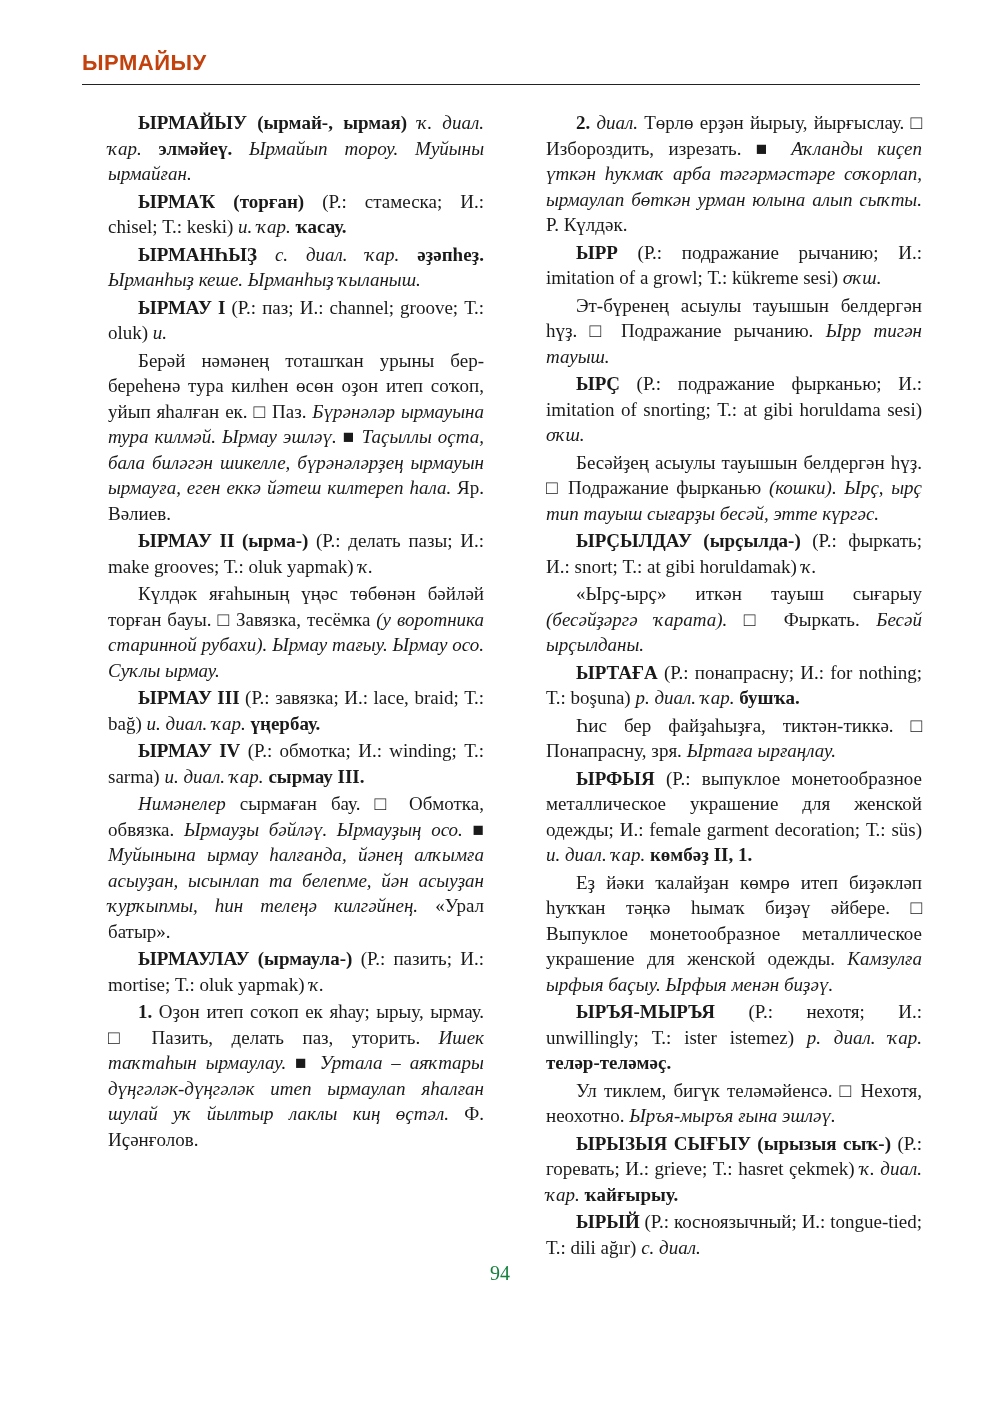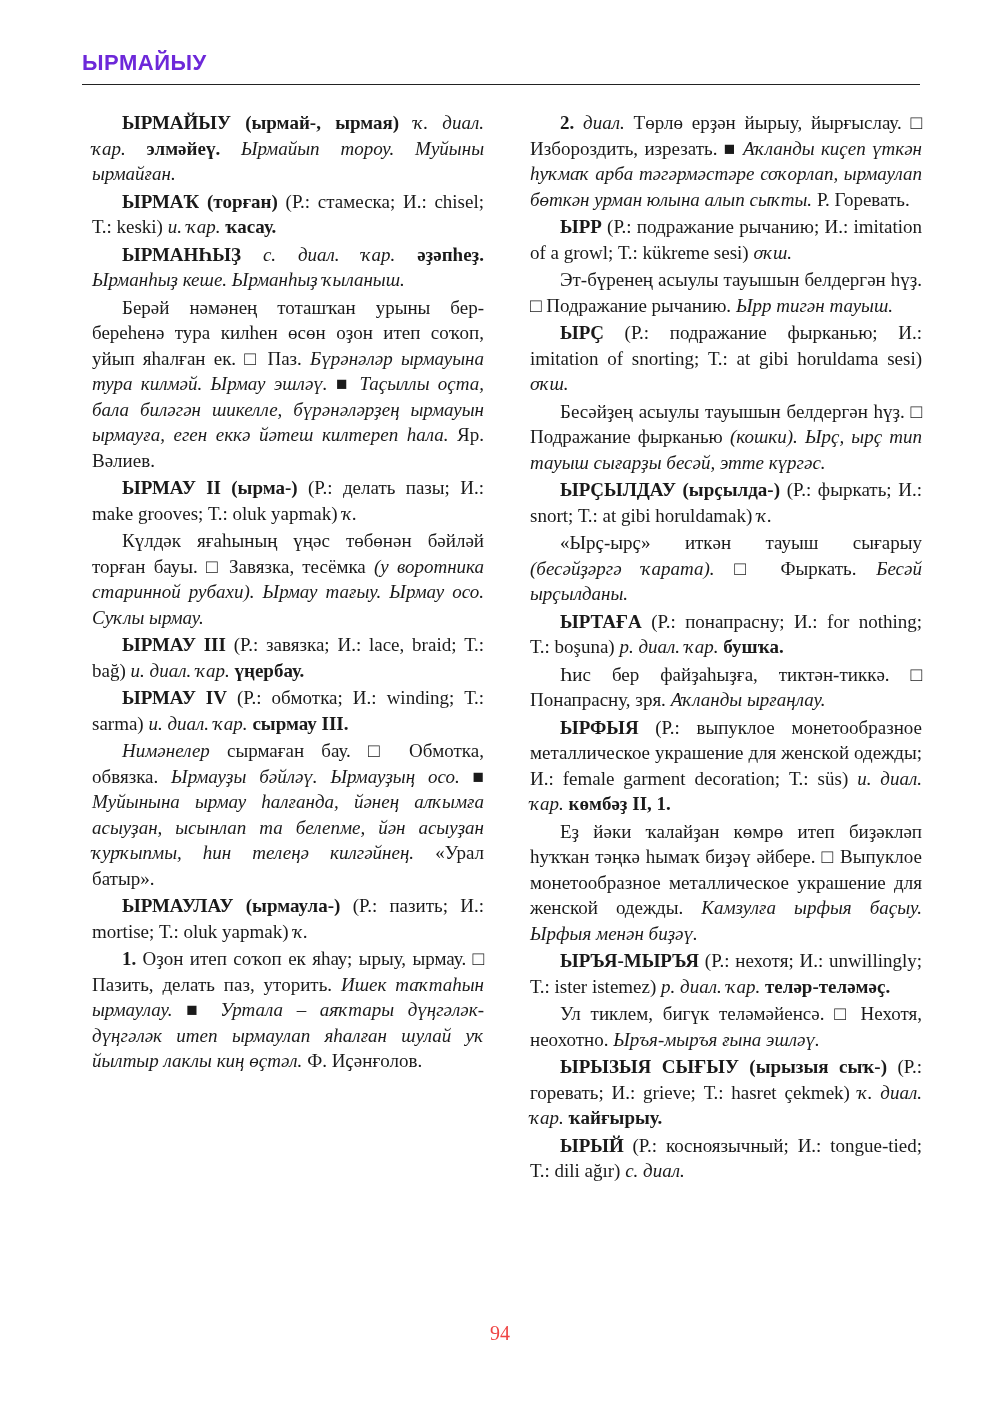--- a/index.html
+++ b/index.html
@@ -5,70 +5,71 @@
   html, body { margin: 0; padding: 0; background: #ffffff; }
   body {
     width: 1000px; height: 1417px; position: relative; overflow: hidden;
     font-family: "Liberation Serif", "DejaVu Serif", serif;
     color: #1a1a1a;
   }
   .running-head {
     position: absolute; left: 82px; top: 50px;
     font-family: "Liberation Sans", "DejaVu Sans", sans-serif;
     font-weight: bold; font-size: 22px; letter-spacing: 0.5px;
-    color: #6d28d9;
+    color: #c2410c;
   }
   .head-rule {
     position: absolute; left: 82px; top: 84px; width: 838px; height: 0;
     border-top: 1.5px solid #222;
   }
   .col {
     position: absolute; top: 110px; width: 392px;
     font-size: 19px; line-height: 25.5px; text-align: justify;
     hyphens: manual;
   }
   .col-left { left: 92px; }
   .col-right { left: 530px; }
-  .para { margin: 0 0 2px 0; text-indent: 30px; }
+  .para { margin: 0 0 2px 16px; text-indent: 30px; }
   .b { font-weight: bold; }
   .i { font-style: italic; }
   .page-number {
-    position: absolute; left: 0; width: 1000px; top: 1322px;
-    text-align: center; font-size: 20px; color: #ef4444;
+    position: absolute; left: 0; width: 1000px; top: 1262px;
+    text-align: center; font-size: 20px; color: #15803d;
   }
 </style>
 </head>
 <body>
 
 <div class="running-head">ЫРМАЙЫУ</div>
 <div class="head-rule"></div>
 
 <div class="col col-left">
     <p class="para"><span class="b">ЫРМАЙЫУ (ырмай-, ырмая) </span><span class="i">ҡ. диал. ҡар.</span><span> </span><span class="b">элмәйеү.</span><span> </span><span class="i">Ырмайып тороу. Муйыны ырмайған.</span></p>
     <p class="para"><span class="b">ЫРМАҠ (торған)</span><span> (Р.: стамеска; И.: chisel; Т.: keski) </span><span class="i">и. ҡар.</span><span> </span><span class="b">ҡасау.</span></p>
     <p class="para"><span class="b">ЫРМАНҺЫҘ</span><span> </span><span class="i">с. диал. ҡар.</span><span> </span><span class="b">әҙәпһеҙ.</span><span> </span><span class="i">Ырманһыҙ кеше. Ырманһыҙ ҡыланыш.</span></p>
+    <p class="para"><span class="b">ЫРМАУ I</span><span> (Р.: паз; И.: channel; groove; Т.: oluk) </span><span class="i">и.</span></p>
     <p class="para"><span>Берәй нәмәнең тоташҡан урыны бер-береһенә тура килһен өсөн оҙон итеп соҡоп, уйып яһалған ек. □ Паз. </span><span class="i">Бүрәнәләр ырмауына тура килмәй. Ырмау эшләү.</span><span> ■ </span><span class="i">Таҫыллы оҫта, бала биләгән шикелле, бүрәнәләрҙең ырмауын ырмауға, еген еккә йәтеш килтереп һала.</span><span> Яр. Вәлиев.</span></p>
     <p class="para"><span class="b">ЫРМАУ II (ырма-)</span><span> (Р.: делать пазы; И.: make grooves; Т.: oluk yapmak) </span><span class="i">ҡ.</span></p>
     <p class="para"><span>Күлдәк яғаһының үңәс төбөнән бәйләй торған бауы. □ Завязка, тесёмка </span><span class="i">(у воротника старинной рубахи). Ырмау тағыу. Ырмау осо. Суҡлы ырмау.</span></p>
     <p class="para"><span class="b">ЫРМАУ III</span><span> (Р.: завязка; И.: lace, braid; Т.: bağ) </span><span class="i">и. диал. ҡар.</span><span> </span><span class="b">үңербау.</span></p>
     <p class="para"><span class="b">ЫРМАУ IV</span><span> (Р.: обмотка; И.: winding; Т.: sarma) </span><span class="i">и. диал. ҡар.</span><span> </span><span class="b">сырмау III.</span></p>
     <p class="para"><span class="i">Нимәнелер</span><span> сырмаған бау. □ Обмотка, обвязка. </span><span class="i">Ырмауҙы бәйләү. Ырмауҙың осо.</span><span> ■ </span><span class="i">Муйынына ырмау һалғанда, йәнең алҡымға асыуҙан, ысынлап та белепме, йән асыуҙан ҡурҡыпмы, һин телеңә килгәйнең.</span><span> «Урал батыр».</span></p>
     <p class="para"><span class="b">ЫРМАУЛАУ (ырмаула-)</span><span> (Р.: пазить; И.: mortise; Т.: oluk yapmak) </span><span class="i">ҡ.</span></p>
     <p class="para"><span class="b">1.</span><span> Оҙон итеп соҡоп ек яһау; ырыу, ырмау. □ Пазить, делать паз, уторить. </span><span class="i">Ишек таҡтаһын ырмаулау.</span><span> ■ </span><span class="i">Уртала – аяҡтары дүңгәләк-дүңгәләк итеп ырмаулап яһалған шулай уҡ йылтыр лаклы киң өҫтәл.</span><span> Ф. Иҫәнғолов.</span></p>
   </div>
 <div class="col col-right">
-    <p class="para"><span class="b">2.</span><span> </span><span class="i">диал.</span><span> Төрлө ерҙән йырыу, йырғыслау. □ Избороздить, изрезать. ■ </span><span class="i">Аҡланды киҫеп үткән һуҡмаҡ арба тәгәрмәстәре соҡорлап, ырмаулап бөткән урман юлына алып сыҡты.</span><span> Р. Горевать.</span></p>
+    <p class="para"><span class="b">2.</span><span> </span><span class="i">диал.</span><span> Төрлө ерҙән йырыу, йырғыслау. □ Избороздить, изрезать. ■ </span><span class="i">Аҡланды киҫеп үткән һуҡмаҡ арба тәгәрмәстәре соҡорлап, ырмаулап бөткән урман юлына алып сыҡты.</span><span> Р. Күлдәк.</span></p>
     <p class="para"><span class="b">ЫРР</span><span> (Р.: подражание рычанию; И.: imitation of a growl; Т.: kükreme sesi) </span><span class="i">оҡш.</span></p>
     <p class="para"><span>Эт-бүренең асыулы тауышын белдергән һүҙ. □ Подражание рычанию. </span><span class="i">Ырр тигән тауыш.</span></p>
     <p class="para"><span class="b">ЫРҪ</span><span> (Р.: подражание фырканью; И.: imitation of snorting; Т.: at gibi horuldama sesi) </span><span class="i">оҡш.</span></p>
     <p class="para"><span>Бесәйҙең асыулы тауышын белдергән һүҙ. □ Подражание фырканью </span><span class="i">(кошки). Ырҫ, ырҫ тип тауыш сығарҙы бесәй, этте күргәс.</span></p>
     <p class="para"><span class="b">ЫРҪЫЛДАУ (ырҫылда-)</span><span> (Р.: фыркать; И.: snort; Т.: at gibi horuldamak) </span><span class="i">ҡ.</span></p>
     <p class="para"><span>«Ырҫ-ырҫ» иткән тауыш сығарыу </span><span class="i">(бесәйҙәргә ҡарата).</span><span> □ Фыркать. </span><span class="i">Бесәй ырҫылданы.</span></p>
     <p class="para"><span class="b">ЫРТАҒА</span><span> (Р.: понапрасну; И.: for nothing; Т.: boşuna) </span><span class="i">р. диал. ҡар.</span><span> </span><span class="b">бушҡа.</span></p>
-    <p class="para"><span>Һис бер файҙаһыҙға, тиктән-тиккә. □ Понапрасну, зря. </span><span class="i">Аҡланды ырғаңлау.</span></p>
+    <p class="para"><span>Һис бер файҙаһыҙға, тиктән-тиккә. □ Понапрасну, зря. </span><span class="i">Ыртаға ырғаңлау.</span></p>
     <p class="para"><span class="b">ЫРФЫЯ</span><span> (Р.: выпуклое монетообразное металлическое украшение для женской одежды; И.: female garment decoration; Т.: süs) </span><span class="i">и. диал. ҡар.</span><span> </span><span class="b">көмбәҙ II, 1.</span></p>
     <p class="para"><span>Еҙ йәки ҡалайҙан көмрө итеп биҙәкләп һуҡҡан тәңкә һымаҡ биҙәү әйбере. □ Выпуклое монетообразное металлическое украшение для женской одежды. </span><span class="i">Камзулға ырфыя баҫыу. Ырфыя менән биҙәү.</span></p>
     <p class="para"><span class="b">ЫРЪЯ-МЫРЪЯ</span><span> (Р.: нехотя; И.: unwillingly; Т.: ister istemez) </span><span class="i">р. диал. ҡар.</span><span> </span><span class="b">теләр-теләмәҫ.</span></p>
     <p class="para"><span>Ул тиклем, бигүк теләмәйенсә. □ Нехотя, неохотно. </span><span class="i">Ыръя-мыръя ғына эшләү.</span></p>
     <p class="para"><span class="b">ЫРЫЗЫЯ СЫҒЫУ (ырызыя сыҡ-)</span><span> (Р.: горевать; И.: grieve; Т.: hasret çekmek) </span><span class="i">ҡ. диал. ҡар.</span><span> </span><span class="b">ҡайғырыу.</span></p>
     <p class="para"><span class="b">ЫРЫЙ</span><span> (Р.: косноязычный; И.: tongue-tied; Т.: dili ağır) </span><span class="i">с. диал.</span></p>
   </div>
 
 <div class="page-number">94</div>
 

